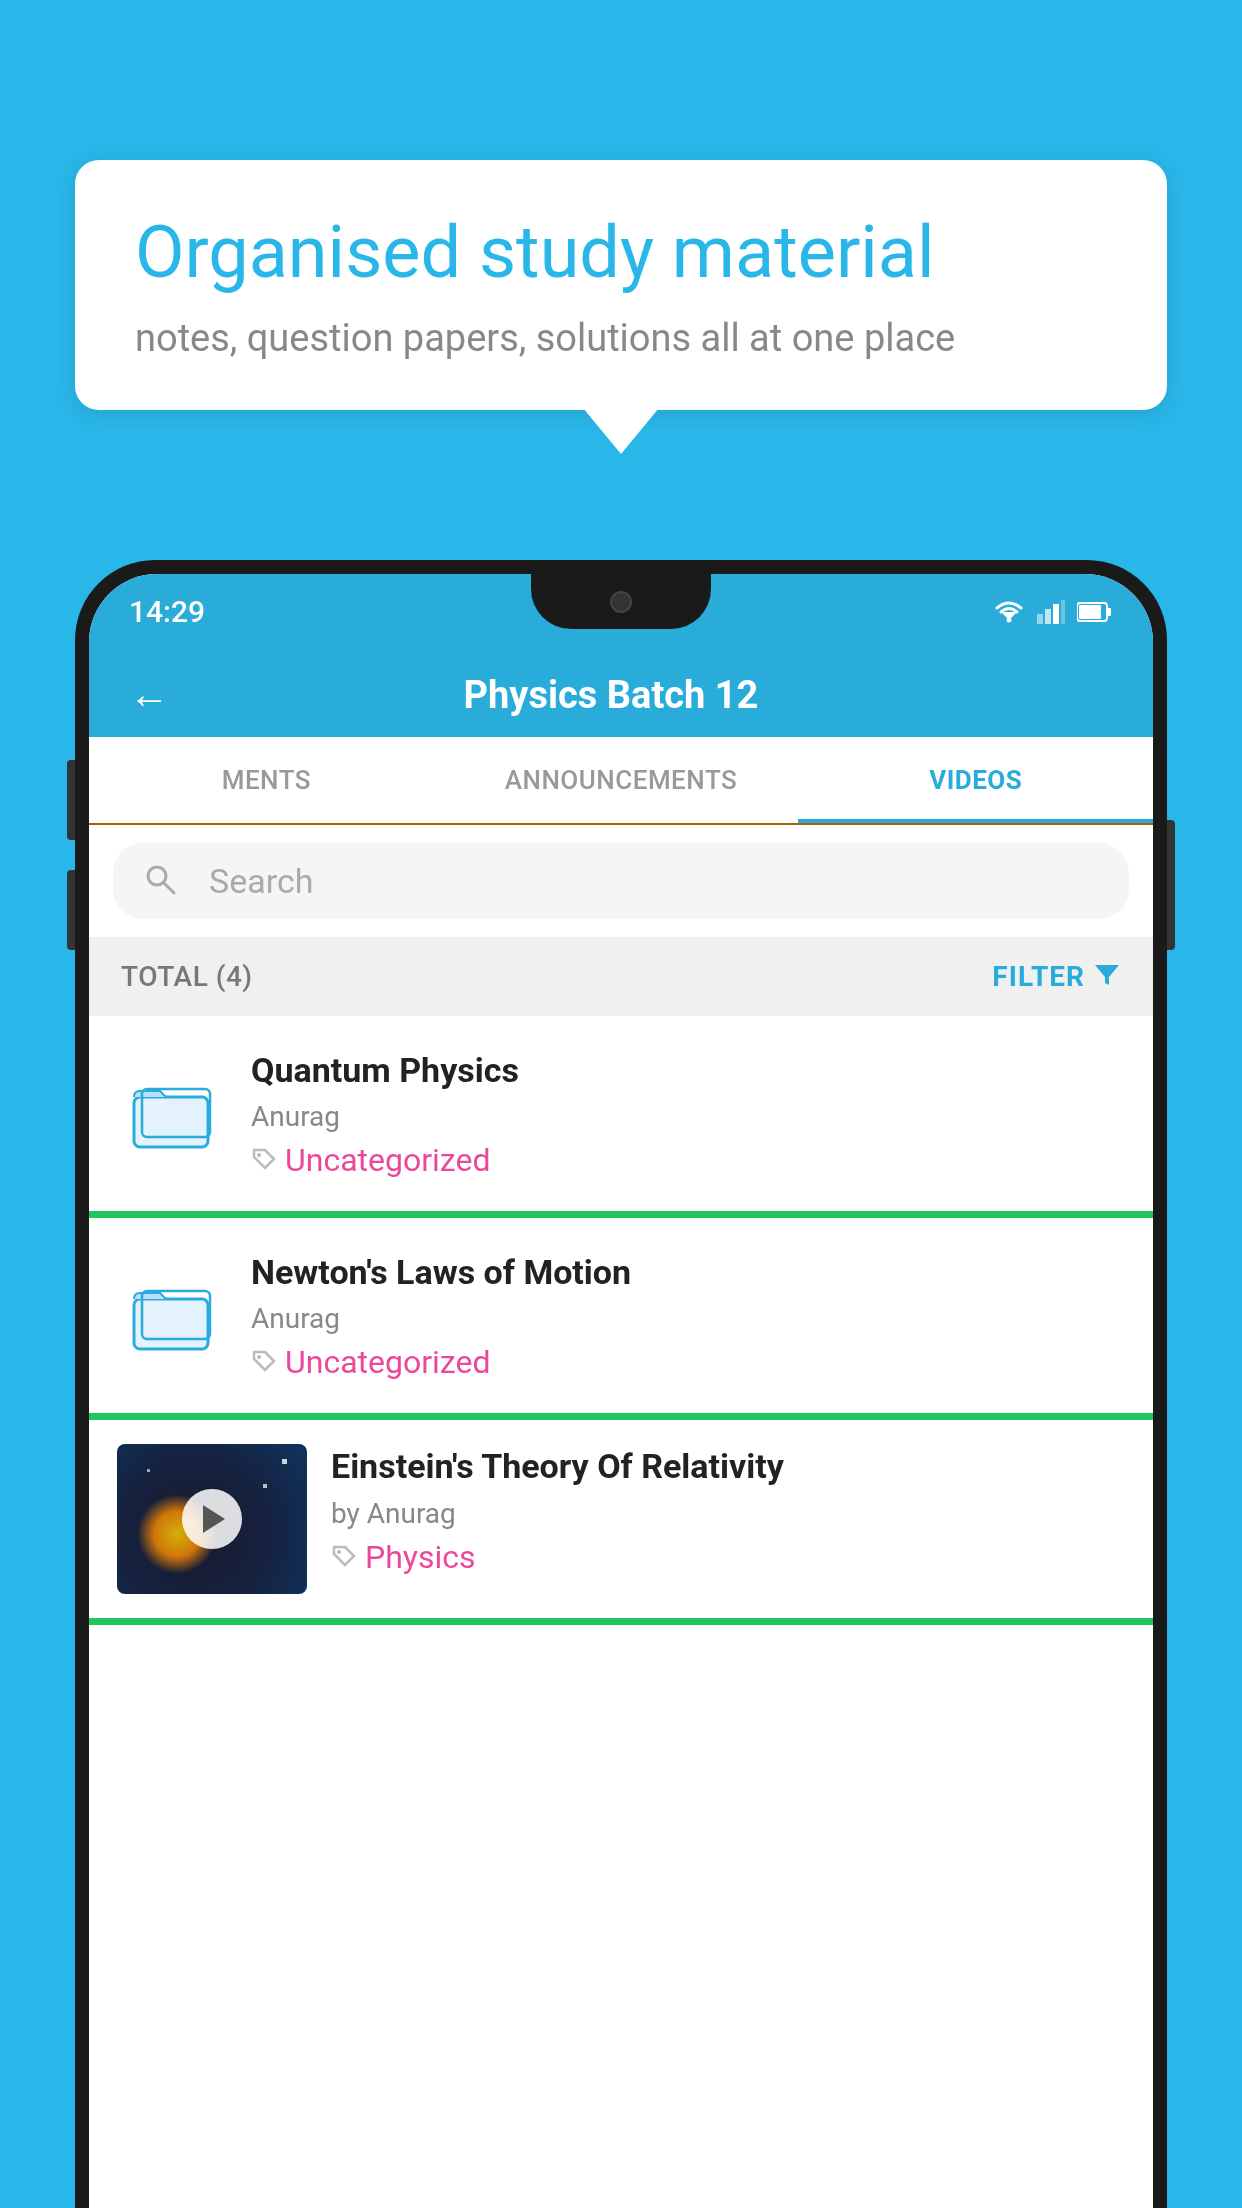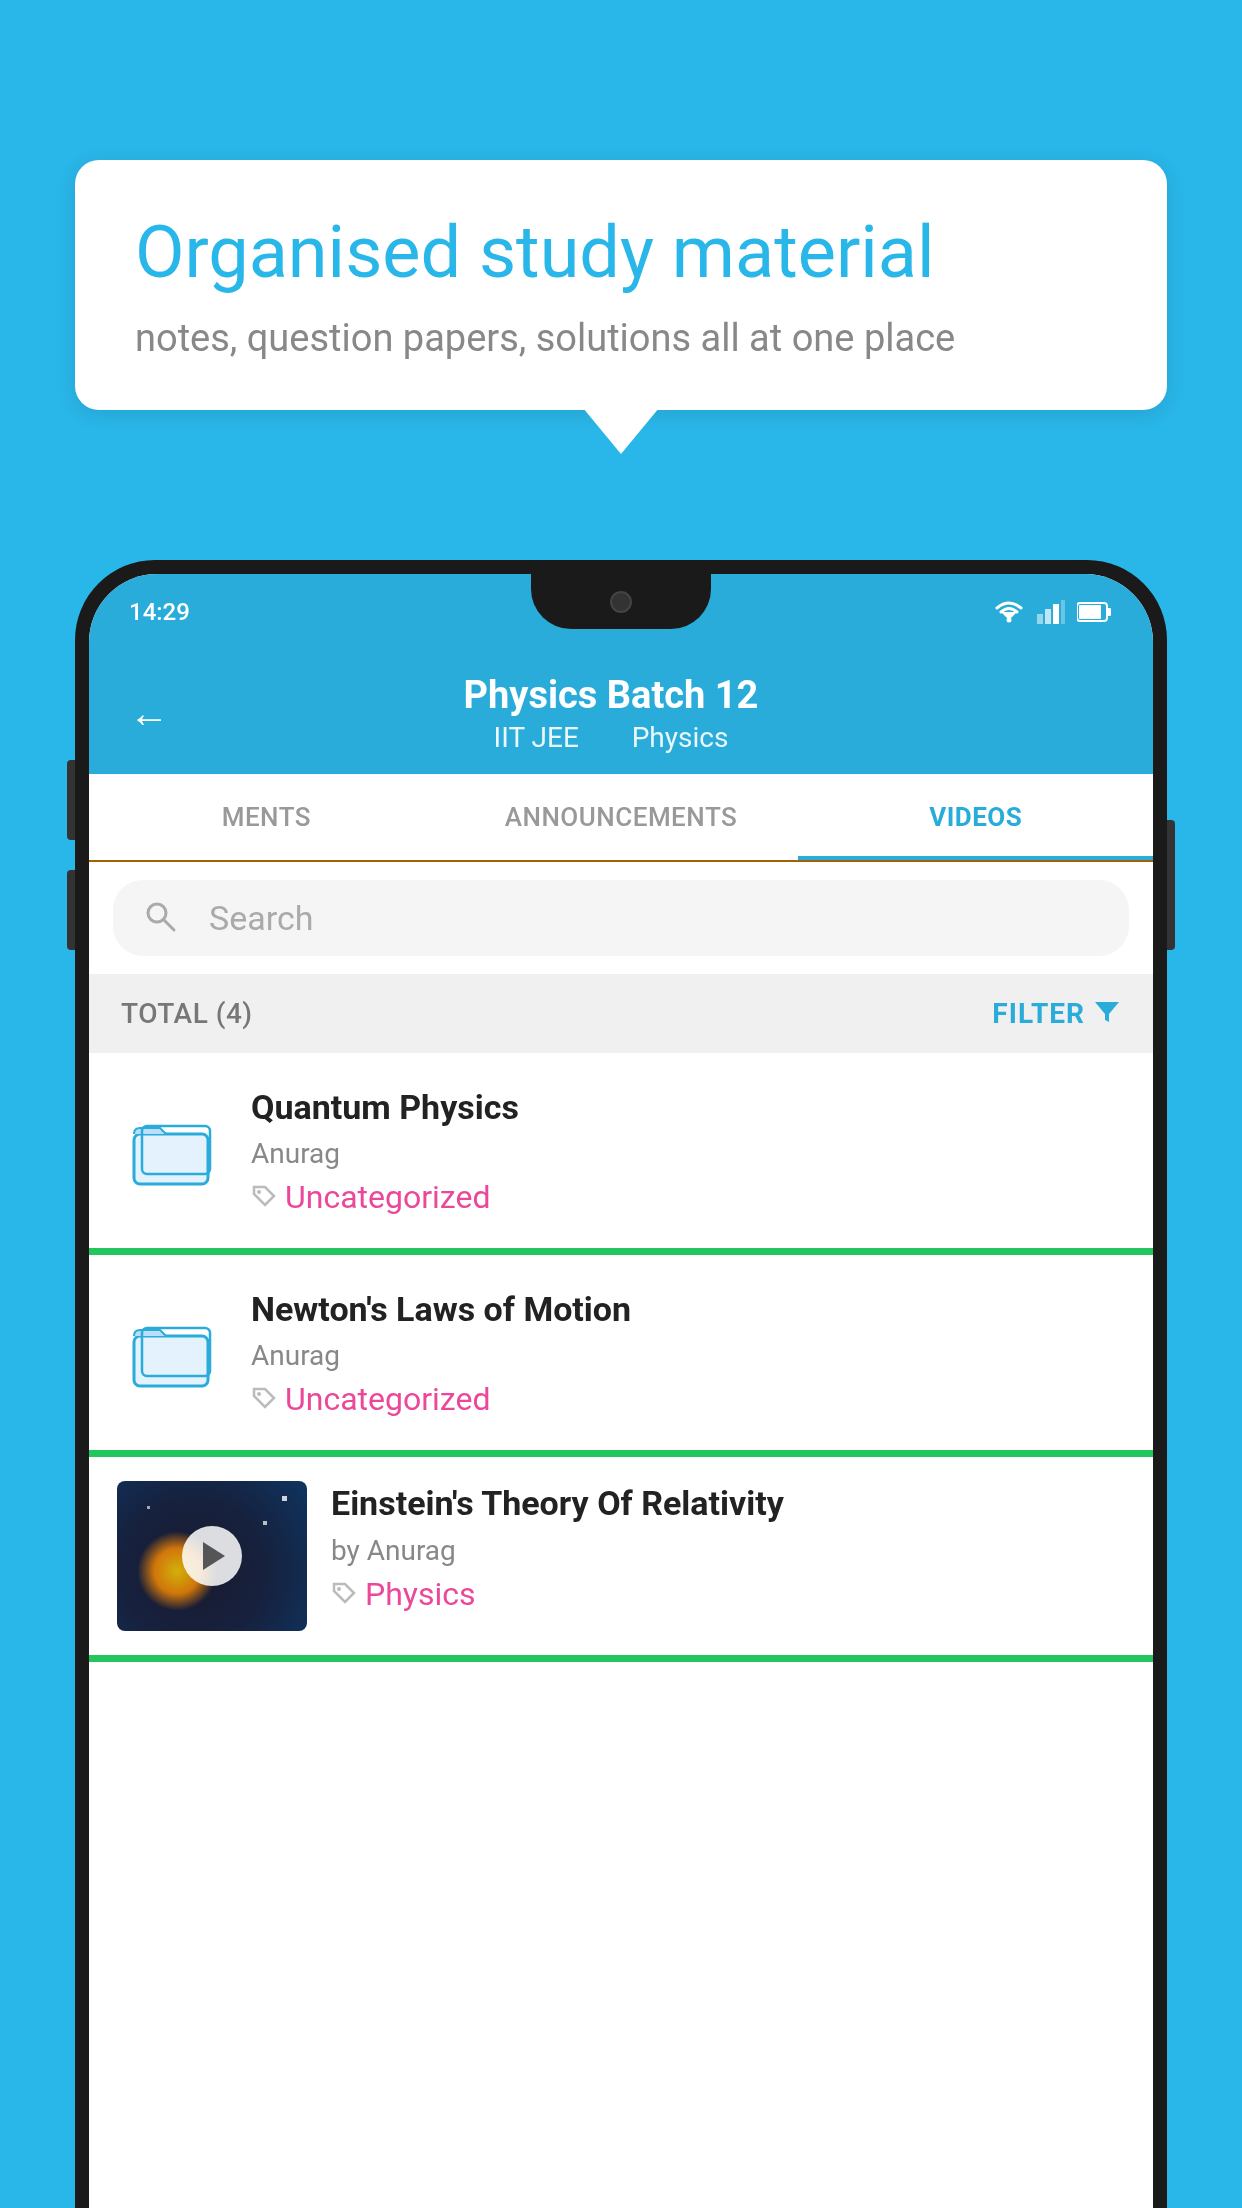--- a/index.html
+++ b/index.html
@@ -59,21 +59,21 @@
       height: 75px;
       display: flex;
       align-items: center;
       justify-content: space-between;
       padding: 0 40px;
       position: relative;
     }
 
     .status-time {
       color: white;
-      font-size: 24px;
+      font-size: 30px;
       font-weight: 500;
     }
 
     .status-icons {
       display: flex;
       align-items: center;
       gap: 12px;
     }
 
     .status-icons svg {
@@ -430,25 +430,20 @@
           <rect x="30" y="7" width="4" height="8" rx="1" ry="1" fill="white"></rect>
           <rect x="2" y="4" width="22" height="14" rx="1" ry="1" fill="white"></rect>
         </svg>
       </div>
     </div>
 
     <div class="app-header">
       <div class="back-arrow">←</div>
       <div class="header-title-block">
         <div class="header-title">Physics Batch 12</div>
-        <div class="header-subtitle">
-          <span>IIT JEE</span>
-          <span> &nbsp; </span>
-          <span>Physics</span>
-        </div>
       </div>
       <div style="width:60px;"></div>
     </div>
 
     <div class="tabs-bar">
       <div class="tab-item">
         <span>MENTS</span>
       </div>
       <div class="tab-item">
         <span>ANNOUNCEMENTS</span>

